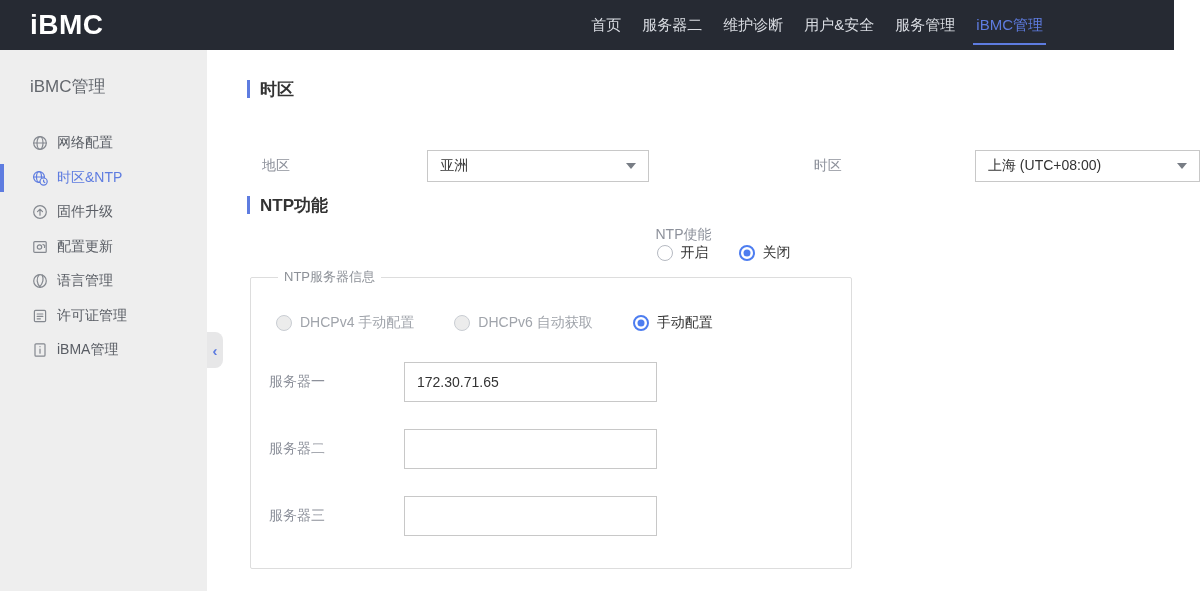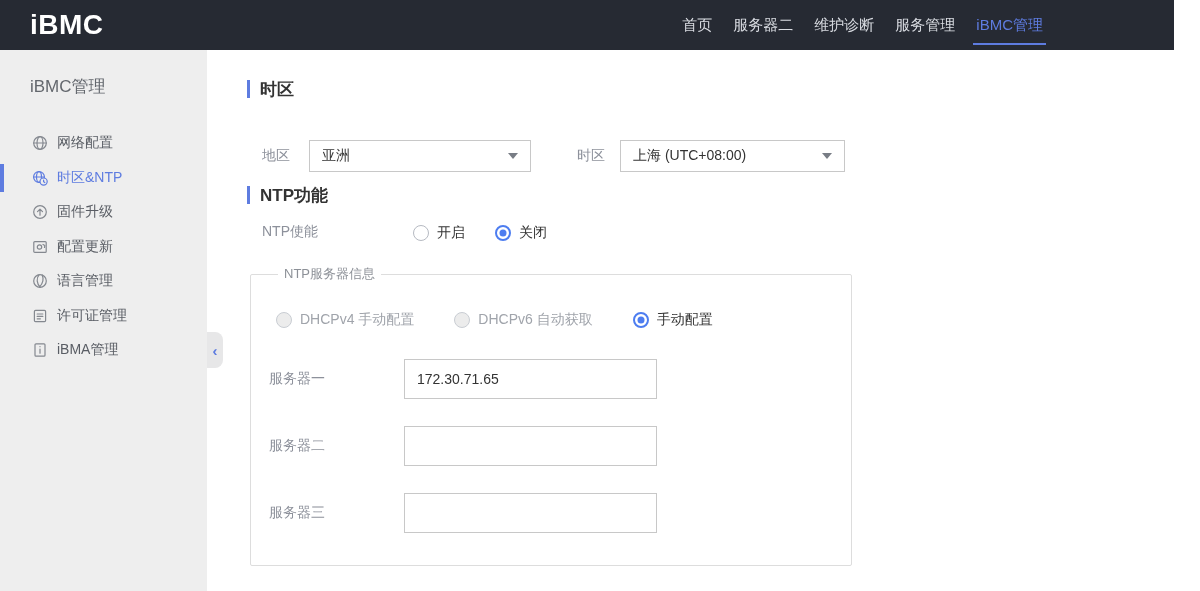--- a/index.html
+++ b/index.html
@@ -34,32 +34,32 @@
     background:#e7e7e8; border-radius:0 8px 8px 0; display:flex; align-items:center;
     justify-content:center; cursor:pointer; color:#5e7ce0; font-size:15px; font-weight:bold; z-index:4; }
 
   
   .content { position:absolute; left:207px; top:50px; right:0; bottom:0; background:#fff;
     padding:28px 0 0 40px; overflow:hidden; }
   .section-title { display:flex; align-items:center; height:22px; }
   .section-title .bar { width:3px; height:18px; background:#5e7ce0; margin-right:10px; }
   .section-title .text { font-size:17px; font-weight:bold; color:#333; }
 
-  .tz-row { display:flex; align-items:center; margin-top:40px; }
+  .tz-row { display:flex; align-items:center; margin-top:50px;justify-content:space-between; }
   .field-label { margin-left:15px; width:47px; font-size:14px; color:#8d919b; flex:none; }
   .field-label.tz2 { margin-left:46px; width:43px; }
   .select { width:222px; height:32px; border:1px solid #c8c8c8; background:#fff;
     display:flex; align-items:center; justify-content:space-between; padding:0 12px;
     font-size:14px; color:#333; cursor:pointer; }
   .select.tz { width:225px; }
   .caret { width:0; height:0; border-left:5px solid transparent; border-right:5px solid transparent;
     border-top:6px solid #787d85; flex:none; margin-left:8px; }
 
   .title-ntp { margin-top:12px; }
-  .enable-row { display:flex; margin-top:17px; height:20px; }
+  .enable-row { display:flex; align-items:center; margin-top:10px; height:20px;flex-direction:column; }
   .enable-row .field-label { width:151px; }
   .radio-group { display:flex; align-items:center; }
   .radio-opt { display:flex; align-items:center; cursor:pointer; }
   .radio-opt + .radio-opt { margin-left:30px; }
   .radio { width:16px; height:16px; border-radius:50%; border:1px solid #b6bac2;
     background:#fff; position:relative; flex:none; }
   .radio.checked { border:2px solid #4d7df0; }
   .radio.checked::after { content:""; position:absolute; left:50%; top:50%;
     transform:translate(-50%,-50%); width:7px; height:7px; border-radius:50%; background:#4d7df0; }
   .radio.disabled { background:#ececec; border-color:#c9cdd3; }
@@ -81,20 +81,21 @@
 </style>
 </head>
 <body>
 
 <div class="topbar">
   <div class="logo">iBMC</div>
   <div class="nav">
     <div class="nav-item">首页</div>
     <div class="nav-item">服务器二</div>
     <div class="nav-item">维护诊断</div>
+    <div class="nav-item">用户&amp;安全</div>
     <div class="nav-item">服务管理</div>
     <div class="nav-item active">iBMC管理</div>
   </div>
 </div>
 
 <div class="sidebar">
   <div class="sidebar-title">iBMC管理</div>
   <div class="menu">
 
     <div class="menu-item">

